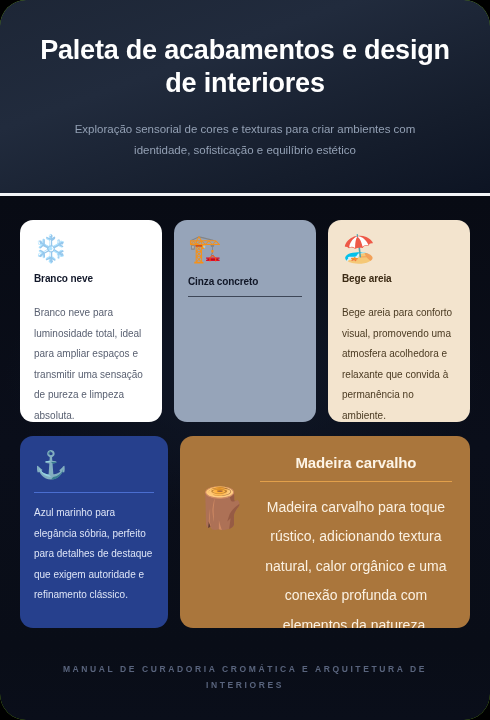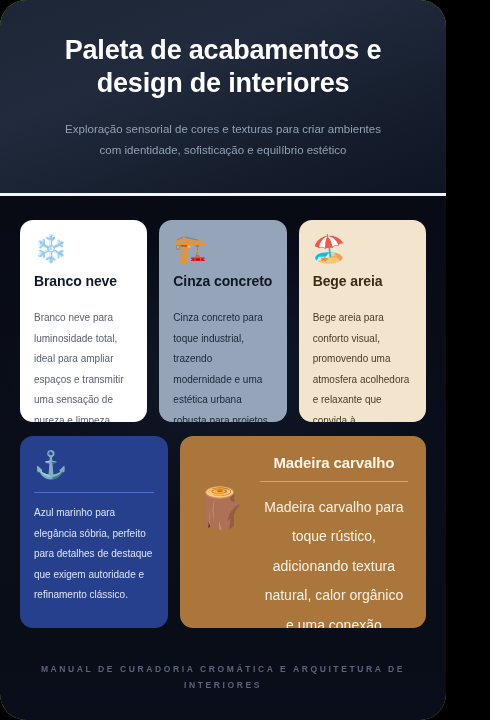--- a/index.html
+++ b/index.html
@@ -7,21 +7,21 @@
   html, body {
     width: 490px;
     height: 720px;
     background: #000000;
     font-family: "Liberation Sans", sans-serif;
     overflow: hidden;
   }
 
   .poster {
     position: relative;
-    width: 446px;
+    width: 490px;
     height: 720px;
     border-radius: 26px;
     overflow: hidden;
     background: #84cc16;
     display: flex;
     flex-direction: column;
   }
 
   
   .header {
@@ -81,21 +81,21 @@
 
   .card .icon {
     font-size: 27px;
     line-height: 1;
     margin-bottom: 10px;
     display: block;
     height: 30px;
   }
 
   .card .card-title {
-    font-size: 14px;
+    font-size: 10px;
     font-weight: bold;
     letter-spacing: -0.1px;
     padding-bottom: 9px;
   }
 
   .card .rule {
     height: 1px;
     width: 100%;
     margin-bottom: 10px;
   }
@@ -186,21 +186,20 @@
         <span class="icon">❄️</span>
         <div class="card-title">Branco neve</div>
         <div class="rule"></div>
         <div class="card-desc">Branco neve para luminosidade total, ideal para ampliar espaços e transmitir uma sensação de pureza e limpeza absoluta.</div>
       </div>
 
       <div class="card concrete">
         <span class="icon">🏗️</span>
         <div class="card-title">Cinza concreto</div>
         <div class="rule"></div>
-        <div class="card-desc">Cinza concreto para toque industrial, trazendo modernidade e uma estética urbana robusta para projetos contemporâneos.</div>
       </div>
 
       <div class="card sand">
         <span class="icon">🏖️</span>
         <div class="card-title">Bege areia</div>
         <div class="rule"></div>
         <div class="card-desc">Bege areia para conforto visual, promovendo uma atmosfera acolhedora e relaxante que convida à permanência no ambiente.</div>
       </div>
 
     </div>

